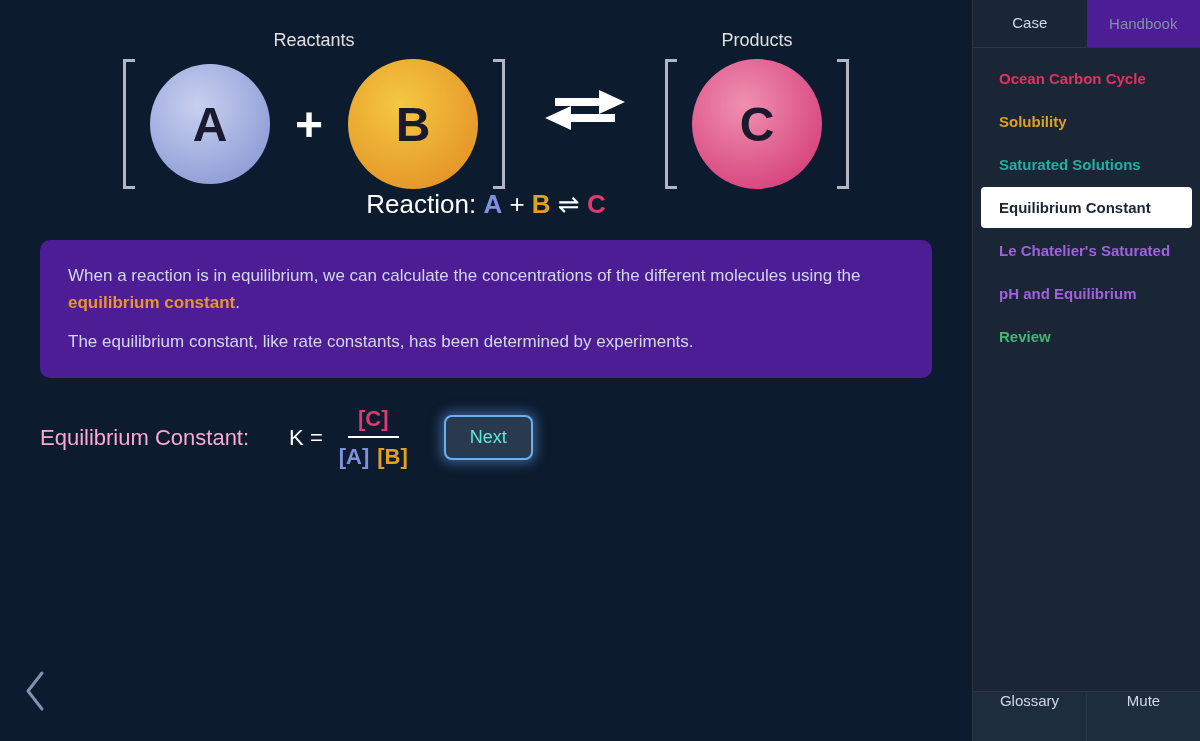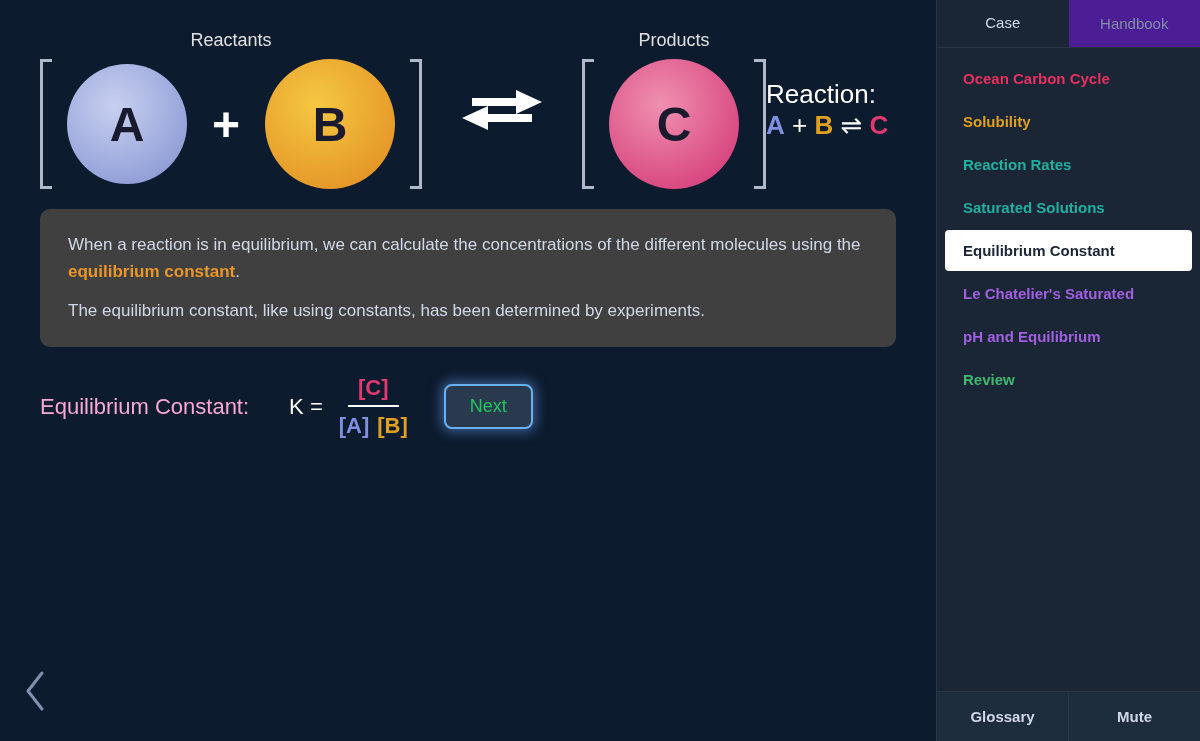--- a/index.html
+++ b/index.html
@@ -20,21 +20,21 @@
       flex-direction: column;
       align-items: center;
       padding: 20px 40px;
       position: relative;
     }
 
     
     .reaction-diagram {
       width: 100%;
       display: flex;
-      flex-direction: row;
+      flex-direction: column;
       align-items: center;
       margin-top: 10px;
     }
 
     .molecules-row {
       display: flex;
       align-items: center;
       gap: 20px;
       width: 100%;
       justify-content: center;
@@ -138,21 +138,21 @@
       font-weight: 500;
     }
 
     .eq-a { color: #8090e0; font-weight: bold; }
     .eq-b { color: #e0a020; font-weight: bold; }
     .eq-c { color: #e03870; font-weight: bold; }
     .eq-text { color: white; }
 
     
     .info-box {
-      background: #404040;
+      background: #4c1d95;
       border-radius: 10px;
       padding: 22px 28px;
       margin-top: 20px;
       width: 100%;
       max-width: 900px;
       color: #d0d8e8;
       font-size: 17px;
       line-height: 1.6;
     }
 
@@ -210,21 +210,21 @@
       text-align: center;
     }
 
     .denom-ab { display: flex; gap: 8px; }
     .denom-a { color: #8090e0; font-weight: bold; }
     .denom-b { color: #e0a020; font-weight: bold; }
 
     
     .next-button {
       background: #2a3a4e;
-      color: #22c55e;
+      color: #5eead4;
       border: 2px solid #6ab0f0;
       border-radius: 8px;
       padding: 10px 24px;
       font-size: 18px;
       cursor: pointer;
       box-shadow: 0 0 12px 3px rgba(100, 160, 240, 0.5);
       margin-left: 20px;
       font-weight: 500;
     }
 
@@ -235,21 +235,21 @@
       left: 20px;
       background: none;
       border: none;
       cursor: pointer;
       color: #8090b0;
       font-size: 32px;
     }
 
     
     .sidebar {
-      width: 264px;
+      width: 228px;
       background: #1a2535;
       display: flex;
       flex-direction: column;
       border-left: 1px solid #2a3545;
     }
 
     .tab-bar {
       display: flex;
       height: 48px;
       border-bottom: 1px solid #2a3545;
@@ -307,27 +307,26 @@
 
     .sidebar-footer {
       display: flex;
       height: 50px;
       border-top: 1px solid #2a3545;
     }
 
     .footer-btn {
       flex: 1;
       display: flex;
-      align-items: center;
       justify-content: center;
       font-size: 15px;
       cursor: pointer;
       color: #d0d8e8;
       background: #1e2d3e;
-      font-weight: 700;
+      font-weight: 400;
     }
 
     .footer-btn:first-child {
       border-right: 1px solid #2a3545;
     }
   </style>
 </head>
 <body>
 
 <div class="main-content">
@@ -387,21 +386,21 @@
       <span class="eq-text"> ⇌ </span>
       <span class="eq-c">C</span>
     </div>
   </div>
 
   <div class="info-box">
     <p>
       <span>When a reaction is in equilibrium, we can calculate the concentrations of the different
 molecules using the </span><span class="highlight-orange">equilibrium constant</span><span>.</span>
     </p>
-    <p>The equilibrium constant, like using constants, has been determined by experiments.</p>
+    <p>The equilibrium constant, like rate constants, has been determined by experiments.</p>
   </div>
 
   <div class="formula-section">
     <span class="formula-label">Equilibrium Constant:</span>
     <div class="formula-display">
       <span>K =</span>
       <div class="fraction">
         <div class="numerator">[C]</div>
         <div class="denominator">
           <div class="denom-ab">
@@ -434,23 +433,20 @@
   </div>
 
   <div class="sidebar-nav">
     <div class="nav-item highlight-red">
       <span>Ocean Carbon Cycle</span>
     </div>
     <div class="nav-item highlight-yellow">
       <span>Solubility</span>
     </div>
     <div class="nav-item highlight-teal">
-      <span>Reaction Rates</span>
-    </div>
-    <div class="nav-item highlight-teal">
       <span>Saturated Solutions</span>
     </div>
     <div class="nav-item active">
       <span>Equilibrium Constant</span>
     </div>
     <div class="nav-item highlight-purple">
       <span>Le Chatelier's Saturated</span>
     </div>
     <div class="nav-item highlight-purple">
       <span>pH and Equilibrium</span>

